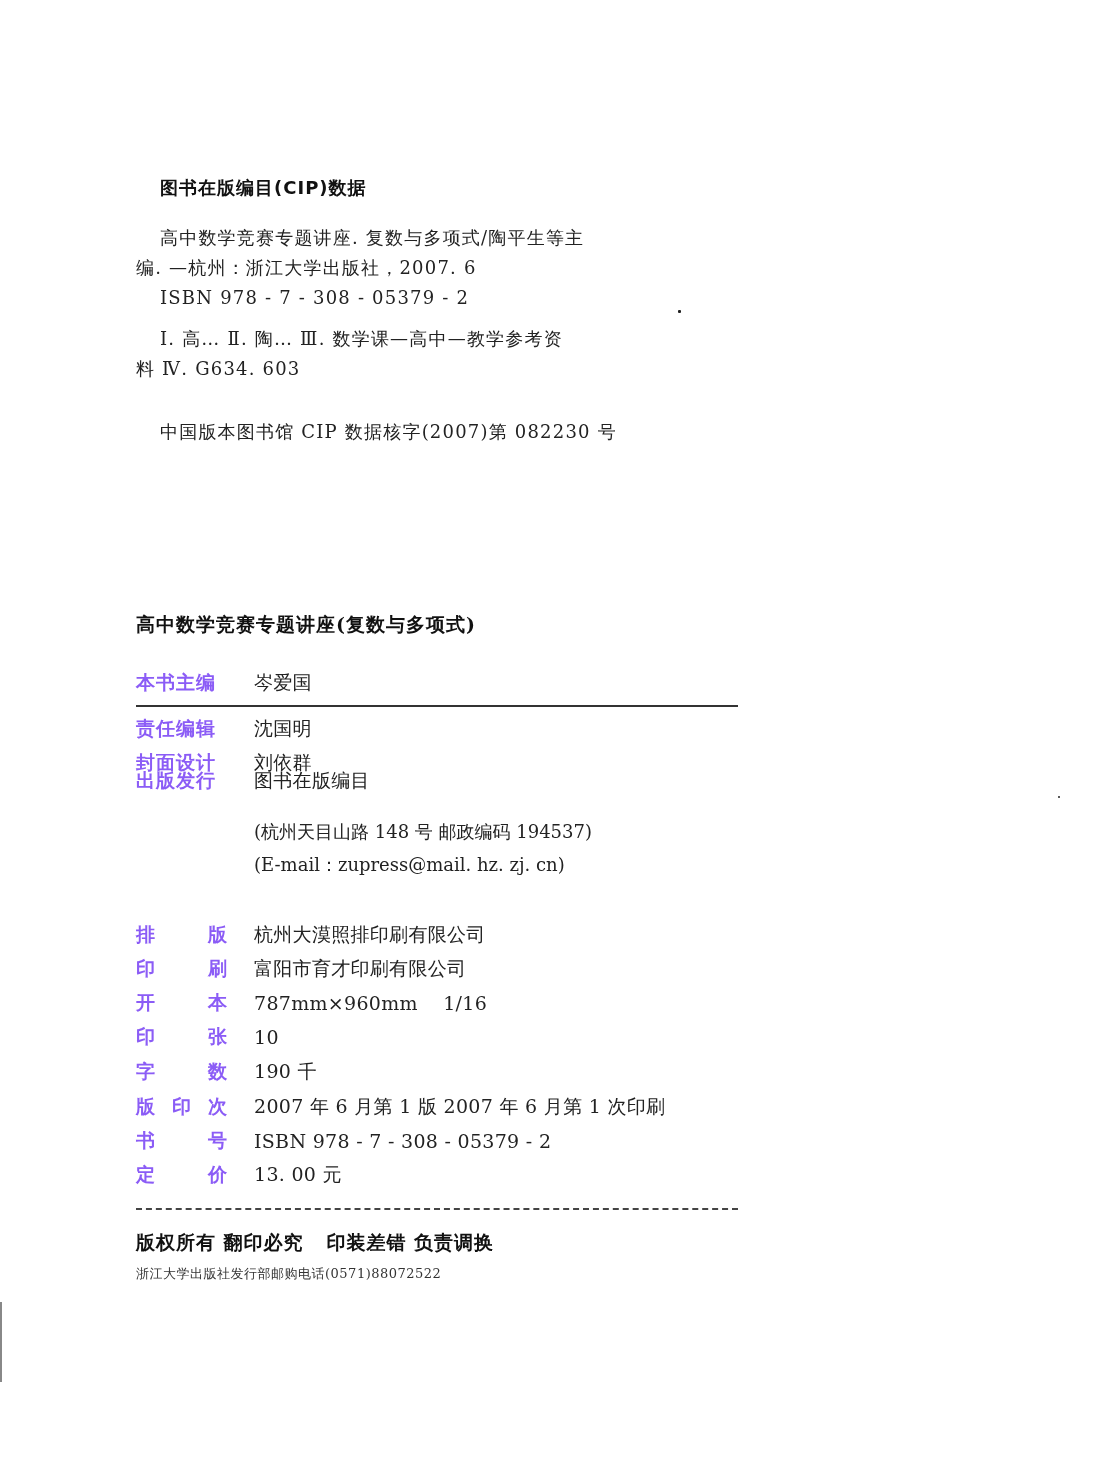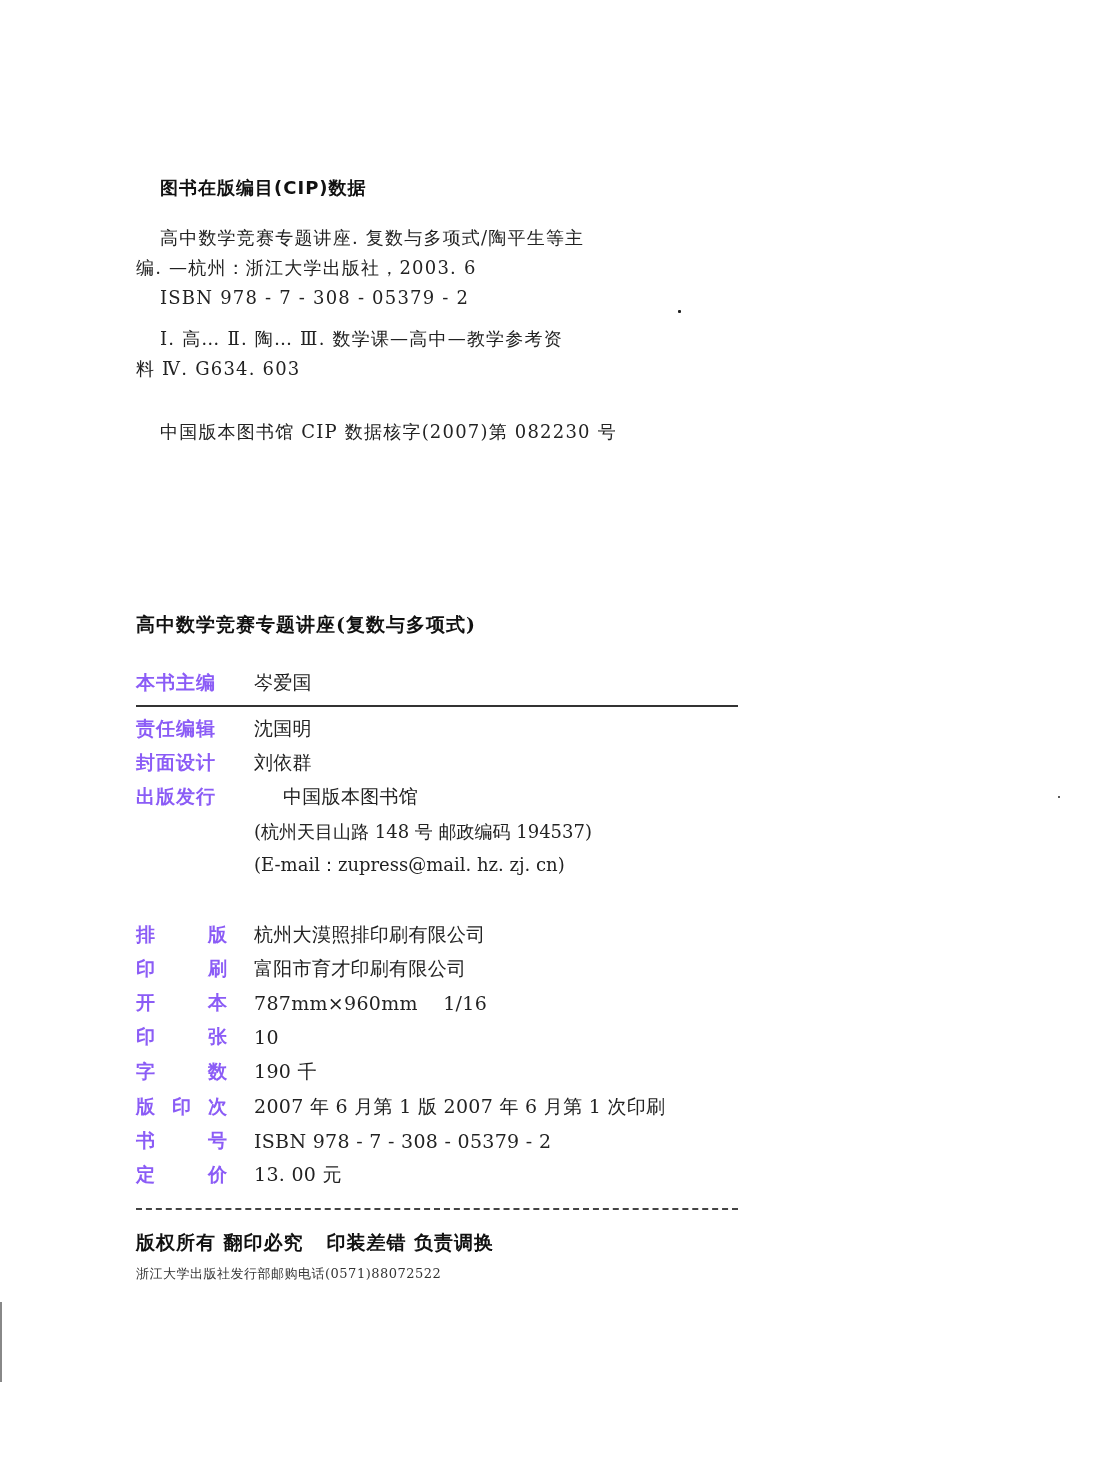--- a/index.html
+++ b/index.html
@@ -130,21 +130,21 @@
   </style>
 </head>
 <body>
 
 <div class="page">
 
   <div class="cip-heading">图书在版编目(CIP)数据</div>
 
   <div class="cip-para cip-para1">
     <div><span class="indent">高中数学竞赛专题讲座. 复数与多项式/陶平生等主</span></div>
-    <div><span>编. —杭州：浙江大学出版社，2003. 6</span></div>
+    <div><span>编. —杭州：浙江大学出版社，2007. 6</span></div>
     <div><span class="indent">ISBN 978 - 7 - 308 - 05379 - 2</span></div>
   </div>
 
   <div class="cip-para cip-para2">
     <div><span class="indent">Ⅰ. 高…  Ⅱ. 陶…  Ⅲ. 数学课—高中—教学参考资</span></div>
     <div><span>料  Ⅳ. G634. 603</span></div>
   </div>
 
   <div class="cip-line3">中国版本图书馆 CIP 数据核字(2007)第 082230 号</div>
 
@@ -158,23 +158,23 @@
   <div class="rule" style="top:705px;"></div>
 
   <div class="row" style="top:714px;">
     <span class="label">责任编辑</span>
     <span class="value">沈国明</span>
   </div>
   <div class="row" style="top:748px;">
     <span class="label">封面设计</span>
     <span class="value">刘依群</span>
   </div>
-  <div class="row" style="top:782px;gap:29px;">
+  <div class="row" style="top:766px;">
     <span class="label">出版发行</span>
-    <span class="value">中国版本图书馆</span>
+    <span class="value">图书在版编目</span>
   </div>
 
   <div class="sub-line" style="top:820px;">(杭州天目山路 148 号    邮政编码 194537)</div>
   <div class="sub-line" style="top:853px;">(E-mail：zupress@mail. hz. zj. cn)</div>
 
   <div class="row" style="top:920px;">
     <span class="label spread">
       <span>排</span>
       <span>版</span>
     </span>

